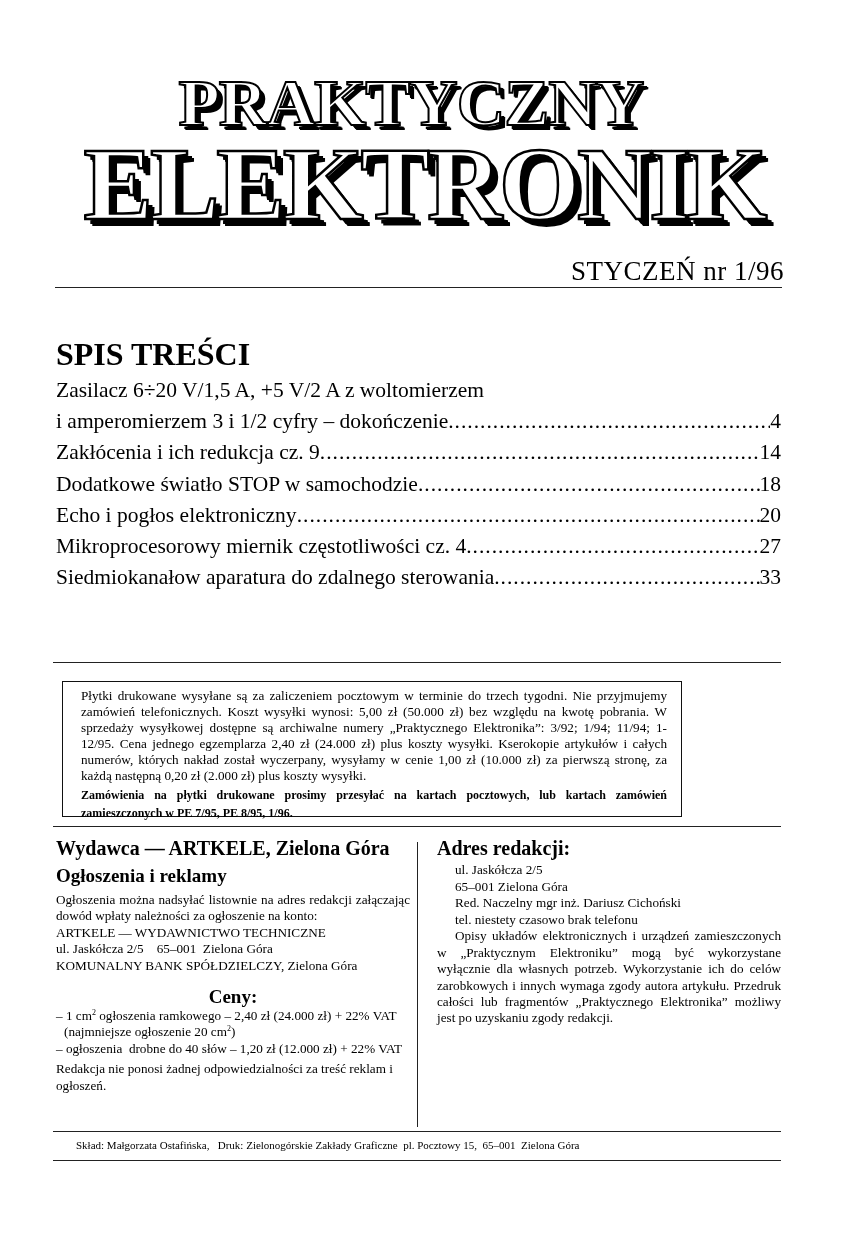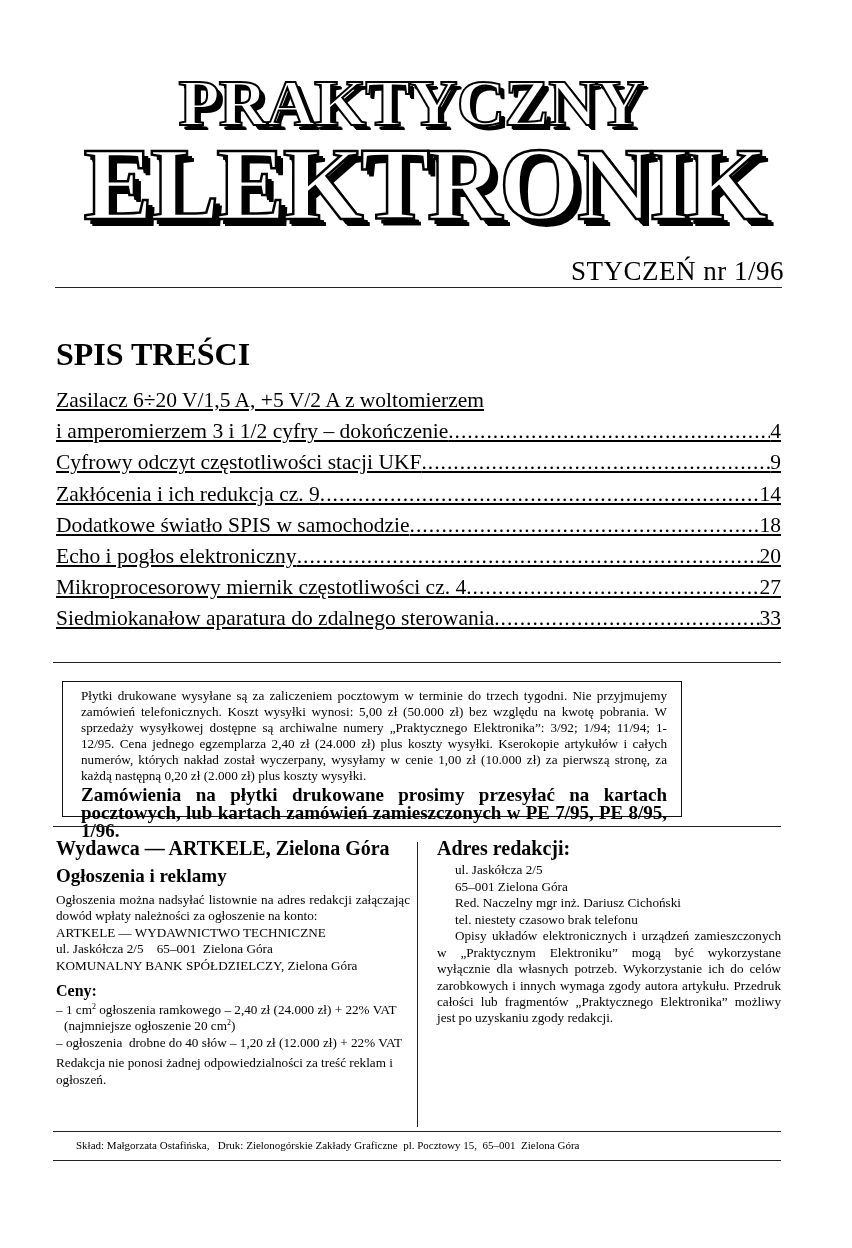--- a/index.html
+++ b/index.html
@@ -14,38 +14,38 @@
     text-shadow:4px 4px 0 #000, 5px 5px 0 #000; }
   .mast-2 { top:132px; left:54px; width:740px; font-size:104px; letter-spacing:-3px; transform:scaleX(1.0); transform-origin:left center;
     -webkit-text-stroke:2.5px #000;
     text-shadow:5px 5px 0 #000, 7px 7px 0 #000; }
 
   .issue { top:256px; right:68px; font-size:27px; font-weight:normal; letter-spacing:0.5px; }
 
   .rule { position:absolute; height:0; border-top:1.5px solid #222; }
 
   .toc-title { top:336px; left:56px; font-size:32px; font-weight:bold; }
-  .toc { position:absolute; left:56px; width:725px; top:385px;text-decoration:underline; }
+  .toc { position:absolute; left:56px; width:725px; top:375px; }
   .toc-row { height:31.2px; display:flex; align-items:baseline; font-size:21.5px; line-height:31px; white-space:nowrap; overflow:hidden; }
   .toc-row .t { flex:0 0 auto; }
   .toc-row .d { flex:1 1 auto; overflow:hidden; letter-spacing:1px; }
   .toc-row .d::before { content:"........................................................................................................................................................................................................................"; }
   .toc-row .p { flex:0 0 auto; }
 
   .box { position:absolute; left:52px; top:681px; width:620px; height:136px; border:1.5px solid #111; box-sizing:border-box; padding:6px 14px 0 18px; font-size:13.2px; line-height:16px; text-align:justify;margin-left:10px; }
   .box p { margin:0; }
-  .box .b { font-weight:bold; font-size:19px; line-height:18px; margin-top:2px; }
+  .box .b { font-weight:bold; font-size:12px; line-height:18px; margin-top:2px; }
 
   .col { position:absolute; font-size:13.2px; line-height:16.4px; }
   .col h2 { margin:0; font-weight:bold; }
   .left { left:56px; top:836px; width:354px; }
   .left .h-main { font-size:20px; line-height:24px; margin-bottom:4px; }
   .left .h-sub { font-size:19px; line-height:24px; margin-bottom:4px; }
   .left .para { text-align:justify; }
-  .left .ceny { font-size:16px; line-height:22px; margin-top:6px; }
+  .left .ceny { font-size:19px; line-height:22px; margin-top:12px;text-align:center; }
   .left .li { white-space:nowrap; }
   .left .li2 { padding-left:8px; }
   .left .note { margin-top:4px; }
   .vdiv { position:absolute; left:417px; top:842px; height:285px; border-left:1.5px solid #222; }
 
   .right { left:437px; top:836px; width:344px; }
   .right .h-main { font-size:20px; line-height:24px; margin-bottom:2px; }
   .right .addr { padding-left:18px; }
   .right .addr div { line-height:16.6px; }
   .right .para { text-align:justify; text-indent:18px; margin-top:11px; }
@@ -66,31 +66,26 @@
 <div class="toc">
   <div class="toc-row">
     <span class="t">Zasilacz 6÷20 V/1,5 A, +5 V/2 A z woltomierzem</span>
   </div>
   <div class="toc-row">
     <span class="t">i amperomierzem 3 i 1/2 cyfry – dokończenie</span>
     <span class="d"></span>
     <span class="p">4</span>
   </div>
   <div class="toc-row">
-    <span class="t">Cyfrowy odczyt częstotliwości stacji UKF</span>
-    <span class="d"></span>
-    <span class="p">9</span>
-  </div>
-  <div class="toc-row">
     <span class="t">Zakłócenia i ich redukcja cz. 9</span>
     <span class="d"></span>
     <span class="p">14</span>
   </div>
   <div class="toc-row">
-    <span class="t">Dodatkowe światło SPIS w samochodzie</span>
+    <span class="t">Dodatkowe światło STOP w samochodzie</span>
     <span class="d"></span>
     <span class="p">18</span>
   </div>
   <div class="toc-row">
     <span class="t">Echo i pogłos elektroniczny</span>
     <span class="d"></span>
     <span class="p">20</span>
   </div>
   <div class="toc-row">
     <span class="t">Mikroprocesorowy miernik częstotliwości cz. 4</span>

